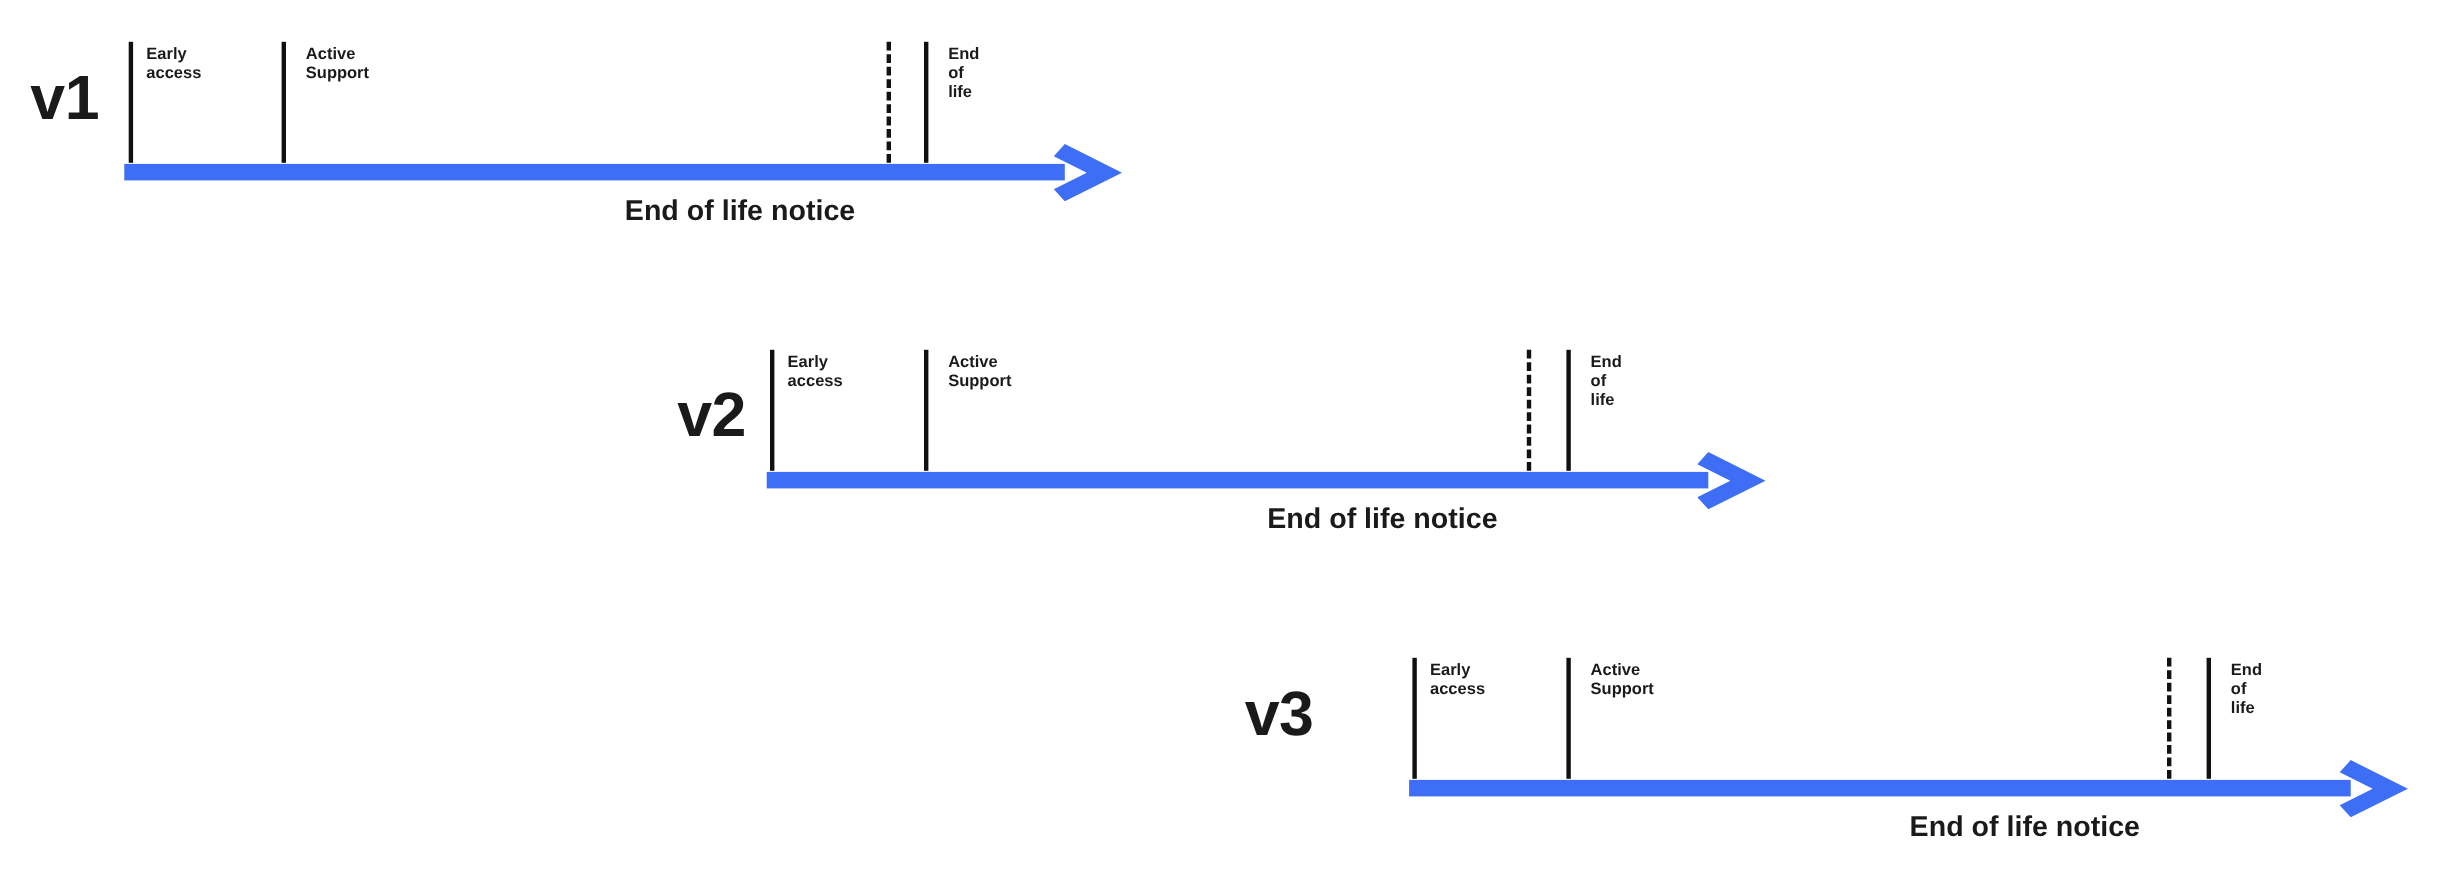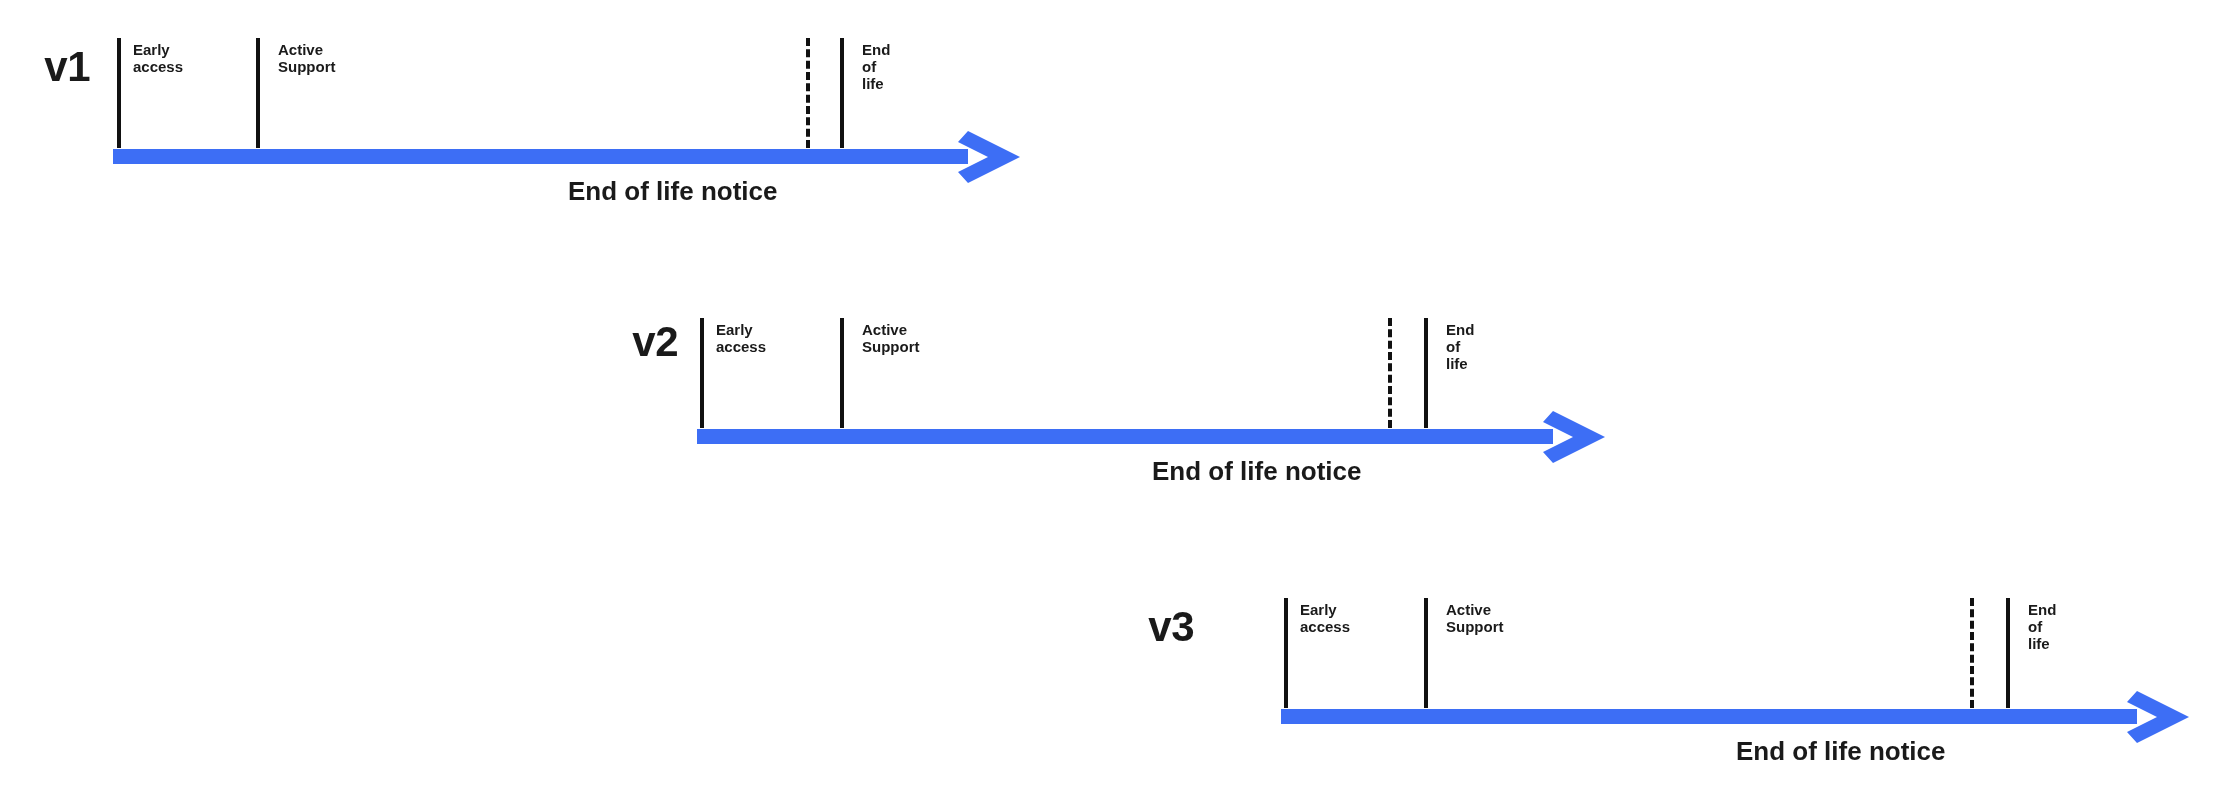--- a/index.html
+++ b/index.html
@@ -22,27 +22,28 @@
 
   .timeline-row {
     position: absolute;
     left: 0;
     top: 0;
   }
 
   
   .version-label {
     position: absolute;
-    font-size: 42px;
+    font-size: 57px;
     font-weight: 700;
     color: #1a1a1a;
     letter-spacing: -0.5px;
     line-height: 1;
     white-space: nowrap;
     text-align: right;
+    margin-top: 15px;
   }
 
   
   .tick {
     position: absolute;
     width: 4px;
     background: #111111;
   }
 
   
@@ -104,21 +105,21 @@
       <div class="phase-label" style="left: 862px; top: 42px; color: rgb(26, 26, 26);">End of life</div>
       <div class="bar-shaft" style="left: 113px; top: 149px; width: 855px; background: rgb(61, 110, 245);"></div>
       <div class="bar-arrowhead" style="left: 958px; top: 131px;">
         <svg width="62" height="52" viewBox="0 0 62 52">
           <path d="M 10 0 L 62 26 L 10 52 L 0 41 L 30 26 L 0 11 Z" fill="#3d6ef5"></path>
         </svg>
       </div>
       <div class="notice-label" style="left: 568px; top: 178px; color: rgb(26, 26, 26);">End of life notice</div>
     </div>
     <div class="timeline-row">
-      <div class="version-label" style="left: 608px; top: 321px; width: 70px;">v2</div>
+      <div class="version-label" style="left: 608px; top: 334px; width: 70px;">v2</div>
       <div class="tick" style="left: 700px; top: 318px; height: 110px; background: rgb(17, 17, 17);"></div>
       <div class="tick" style="left: 840px; top: 318px; height: 110px; background: rgb(17, 17, 17);"></div>
       <div class="tick" style="left: 1424px; top: 318px; height: 110px; background: rgb(17, 17, 17);"></div>
       <div class="tick-dashed" style="left: 1388px; top: 318px; height: 110px; border-left-color: rgb(17, 17, 17);"></div>
       <div class="phase-label" style="left: 716px; top: 322px; color: rgb(26, 26, 26);">Early
 access</div>
       <div class="phase-label" style="left: 862px; top: 322px; color: rgb(26, 26, 26);">Active Support</div>
       <div class="phase-label" style="left: 1446px; top: 322px; color: rgb(26, 26, 26);">End of life</div>
       <div class="bar-shaft" style="left: 697px; top: 429px; width: 856px; background: rgb(61, 110, 245);"></div>
       <div class="bar-arrowhead" style="left: 1543px; top: 411px;">

